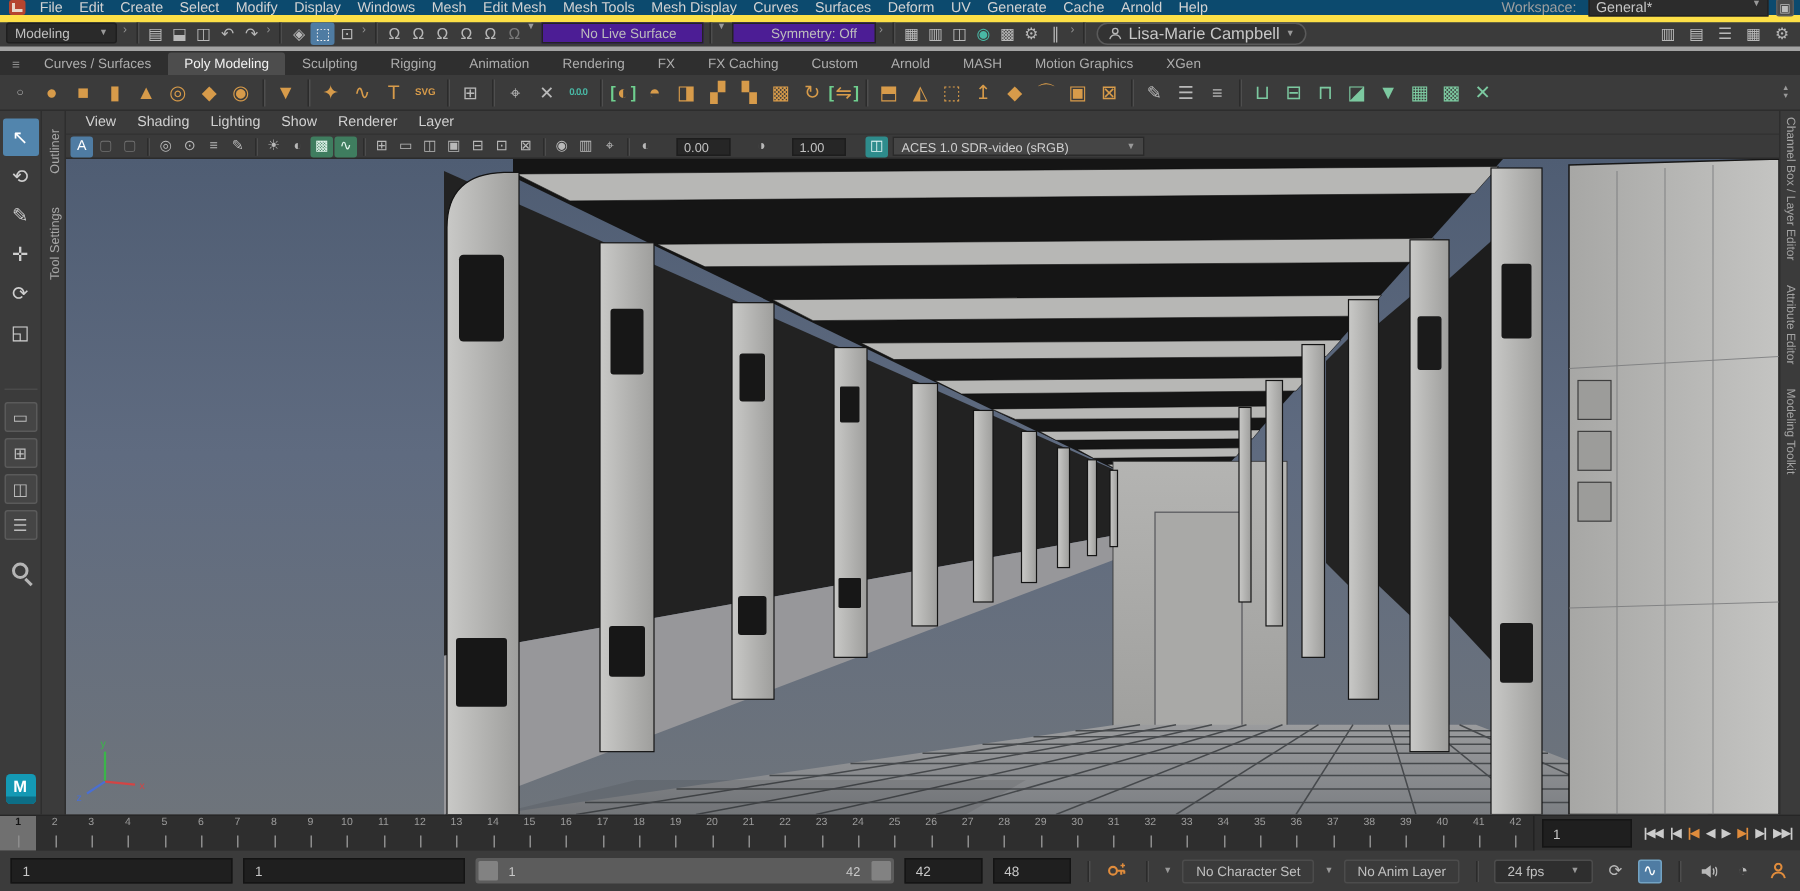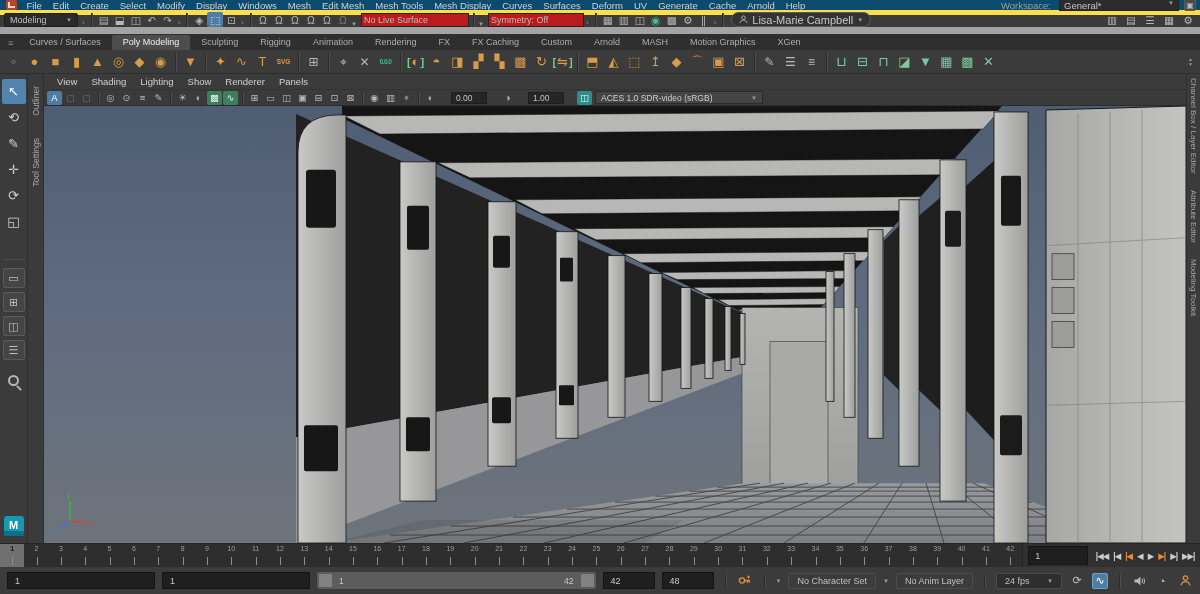--- a/index.html
+++ b/index.html
@@ -16,34 +16,34 @@
   .menu-item { padding:0 5.5px; white-space:nowrap; }
   .mb-spacer { flex:1; }
   .ws-label { color:#9f9f9f; margin-right:8px; }
   .ws-dd { background:#2c2c2c; border:1px solid #222; height:12px; width:120px;
            display:flex; justify-content:space-between; padding:0 4px; color:#c5c5c5;}
   .chev { font-size:6px; color:#999; }
   .ws-ic { width:12px; height:12px; background:#4a4a4a; border:1px solid #5c5c5c; border-radius:2px;
            margin-left:5px; display:flex; align-items:center; justify-content:center; font-size:8px; color:#bbb;}
 
   
-  .statusline { height:19px; background:#3b3b3b; border-bottom:7px solid #a3a3a3;
-                display:flex; align-items:flex-end; font-size:9px; padding:0 4px; }
+  .statusline { height:19px; background:#3b3b3b; border-bottom:3px solid #a3a3a3;
+                display:flex; align-items:flex-start; font-size:9px; padding:0 4px; }
   .dd { background:#2a2a2a; border:1px solid #1f1f1f; border-radius:2px; height:14px;
         display:flex; align-items:center; justify-content:space-between; padding:0 5px; color:#c0c0c0;}
   .dd.modeling { width:74px; margin-right:2px; }
   .vsep { width:1px; height:14px; background:#2b2b2b; box-shadow:1px 0 0 #4d4d4d; margin:0 4px; }
   .exp { font-size:8px; color:#8f8f8f; padding:0 2px; }
   .st-ic { width:16px; height:15px; display:flex; align-items:center; justify-content:center;
            font-size:10.5px; color:#b8b8b8; border-radius:2px; }
   .st-ic.active-blue { background:#4f7ca3; color:#f0f0f0; }
   .st-ic.teal { color:#49b8a5; }
   .st-ic.dim { color:#7a7a7a; }
-  .tfield { background:#b91c1c; border:1px solid #232323; height:14px; display:flex;
-            align-items:center; padding:0 2px; color:#bdbdbd; font-size:9px; white-space:nowrap;}
+  .tfield { background:#4c1d95; border:1px solid #232323; height:14px; display:flex;
+            align-items:center; padding:0 25px; color:#bdbdbd; font-size:9px; white-space:nowrap;}
   .user-pill { border:1px solid #5a5a5a; border-radius:8px; background:#333; height:15px;
                display:flex; align-items:center; gap:4px; padding:0 7px; margin-left:4px;}
   .user-pill svg { display:block; }
 
   
   .shelftabs { height:16px; background:#2f2f2f; display:flex; align-items:flex-end;
                font-size:9px; color:#adadad; padding-left:3px; }
   .shelf-menu-ic { color:#8f8f8f; font-size:9px; padding:0 5px 2px; }
   .stab { padding:2px 11px 3px; white-space:nowrap; }
   .stab.active { background:#4d4d4d; color:#f2f2f2; border-radius:2px 2px 0 0; }
@@ -472,21 +472,21 @@
 
   <div class="viewport">
     <div class="vp-menubar">
       <div style="display:flex;">
 
       <span class="vp-menu-item">View</span>
           <span class="vp-menu-item">Shading</span>
           <span class="vp-menu-item">Lighting</span>
           <span class="vp-menu-item">Show</span>
           <span class="vp-menu-item">Renderer</span>
-          <span class="vp-menu-item">Panels</span>
+          <span class="vp-menu-item">Layer</span>
         </div>
     </div>
     <div class="vp-toolbar">
       <div style="display:flex;gap:1px;align-items:center;">
 
       <span class="vp-ic active-blue">A</span>
           <span class="vp-ic dim">▢</span>
           <span class="vp-ic dim">▢</span>
           <span class="vp-ic sep"></span>
           <span class="vp-ic">◎</span>

